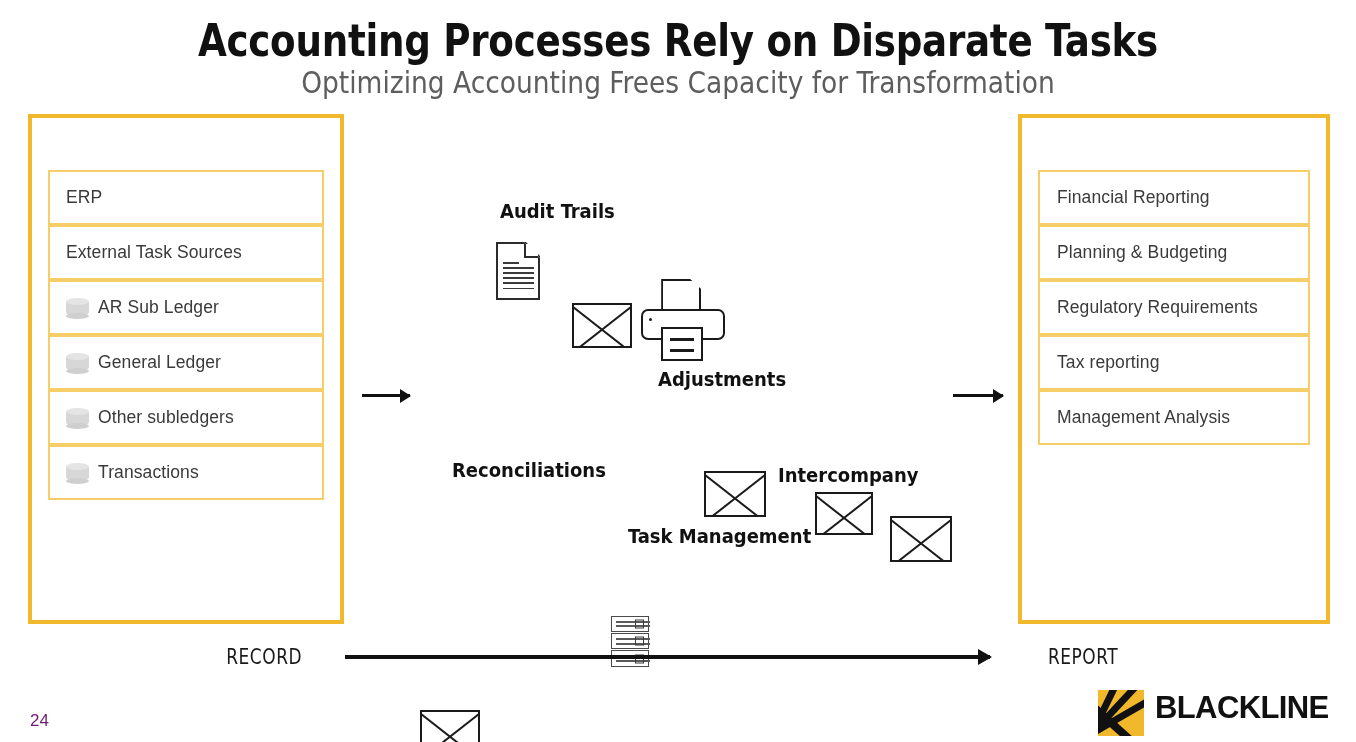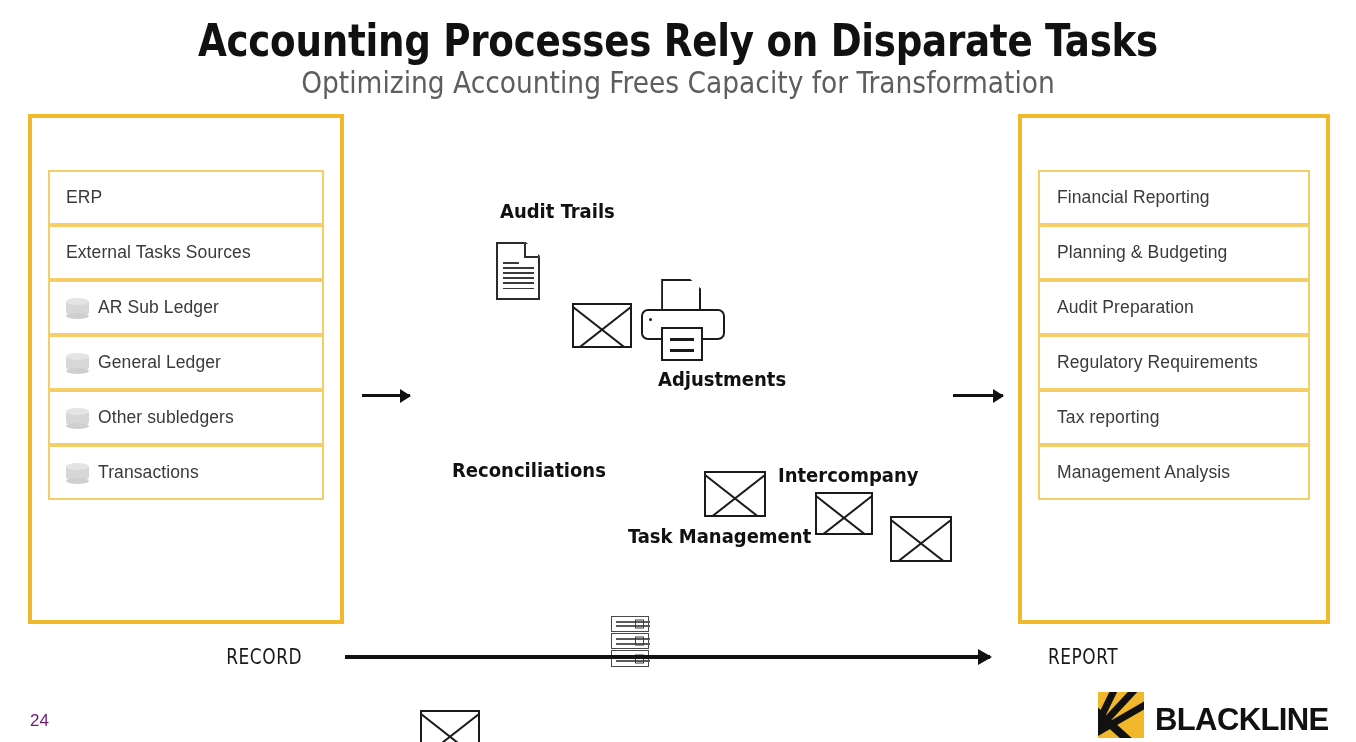--- a/index.html
+++ b/index.html
@@ -169,21 +169,21 @@
     content:"";position:absolute;right:-2px;top:50%;transform:translateY(-50%);
     border-left:14px solid #111;border-top:8px solid transparent;border-bottom:8px solid transparent;
   }
 
   .pagenum{
     position:absolute;left:30px;top:711px;
     font-size:17px;color:#701a75;
   }
 
   
-  #logo{position:absolute;left:1098px;top:690px;width:232px;height:48px;display:flex;align-items:flex-end;}
+  #logo{position:absolute;left:1098px;top:690px;width:232px;height:48px;display:flex;align-items:flex-start;}
   #logo .mark{
     position:relative;width:46px;height:46px;background:#F2B82B;overflow:hidden;flex:0 0 auto;
   }
   #logo .mark i{
     position:absolute;background:#111;height:7px;width:90px;transform-origin:0 50%;
   }
   #logo .mark i:nth-child(1){left:-6px;top:40px;transform:rotate(-30deg);}
   #logo .mark i:nth-child(2){left:-6px;top:40px;transform:rotate(-47deg);}
   #logo .mark i:nth-child(3){left:-6px;top:40px;transform:rotate(-64deg);}
   #logo .mark i:nth-child(4){left:-10px;top:8px;height:8px;width:80px;transform:rotate(42deg);}
@@ -199,21 +199,21 @@
 
   <div class="title">Accounting Processes Rely on Disparate Tasks</div>
   <div class="subtitle">Optimizing Accounting Frees Capacity for Transformation</div>
 
   <div class="panel" id="panel-left">
     <div class="panel-inner" id="left-items">
         <div class="item">
           <span class="label">ERP</span>
         </div>
         <div class="item">
-          <span class="label">External Tasks Sources</span>
+          <span class="label">External Task Sources</span>
         </div>
         <div class="item">
           <span class="db-icon">
             <span class="body"></span>
             <span class="top"></span>
             <span class="bot"></span>
           </span>
           <span class="label">AR Sub Ledger</span>
         </div>
         <div class="item">
@@ -243,23 +243,20 @@
       </div>
   </div>
 
   <div class="panel" id="panel-right">
     <div class="panel-inner" id="right-items">
         <div class="item">
           <span class="label">Financial Reporting</span>
         </div>
         <div class="item">
           <span class="label">Planning &amp; Budgeting</span>
-        </div>
-        <div class="item">
-          <span class="label">Audit Preparation</span>
         </div>
         <div class="item">
           <span class="label">Regulatory Requirements</span>
         </div>
         <div class="item">
           <span class="label">Tax reporting</span>
         </div>
         <div class="item">
           <span class="label">Management Analysis</span>
         </div>

